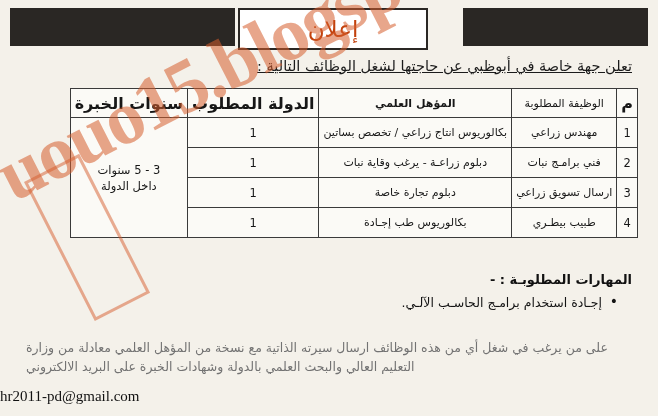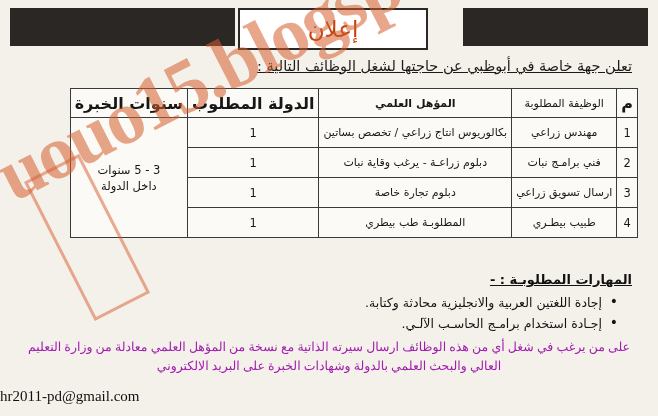--- a/index.html
+++ b/index.html
@@ -65,38 +65,37 @@
   .c-qual{width:230px;font-size:11px;margin-top:26px;}
   .c-count{width:72px;}
   .c-exp{width:86px;}
   .exp-cell{
     font-size:11.5px;line-height:16px;white-space:normal;
   }
   
   .skills-title{
     position:absolute;top:272px;right:26px;
     font-size:13px;font-weight:bold;color:#111;
-    text-decoration:underline;
   }
   .skills{
     position:absolute;top:292px;right:40px;left:40px;
     text-align:right;
   }
   .skill-li{
     font-size:12.5px;color:#141414;line-height:21px;
     position:relative;padding-right:16px;
   }
   .skill-li::before{
     content:"•";position:absolute;right:0;top:-1px;font-size:14px;
   }
   
   .note{
     position:absolute;top:338px;right:26px;left:26px;
-    text-align:center;
-    font-size:12.5px;color:#a21caf;line-height:19px;font-family:Liberation Serif, serif;
+    text-align:left;
+    font-size:12.5px;color:#737373;line-height:19px;
   }
   
   .email{
     position:absolute;top:388px;left:0;right:0;
     text-align:left;
     font-family:"Liberation Serif", serif;
     font-size:15px;color:#111;
     direction:ltr;
   }
   
@@ -172,30 +171,29 @@
         </tr>
         <tr>
           <td class="c-num">3</td>
           <td class="c-job">ارسال تسويق زراعي</td>
           <td class="c-qual">دبلوم تجارة خاصة</td>
           <td class="c-count">1</td>
         </tr>
         <tr>
           <td class="c-num">4</td>
           <td class="c-job">طبيب بيطـري</td>
-          <td class="c-qual">المطلوبـة طب بيطري</td>
+          <td class="c-qual">بكالوريوس طب إجـادة</td>
           <td class="c-count">1</td>
         </tr>
       </tbody>
     </table>
   </div>
 
   <div class="skills-title">المهارات المطلوبـة : -</div>
   <div class="skills">
-    <div class="skill-li">إجادة اللغتين العربية والانجليزية محادثة وكتابة.</div>
     <div class="skill-li">إجـادة استخدام برامـج الحاسـب الآلـي.</div>
   </div>
 
   <div class="note">على من يرغب في شغل أي من هذه الوظائف ارسال سيرته الذاتية مع نسخة من المؤهل العلمي معادلة من وزارة التعليم العالي والبحث العلمي بالدولة وشهادات الخبرة على البريد الالكتروني</div>
 
   <div class="email">hr2011-pd@gmail.com</div>
 
   <div class="wm">
     <div class="wm-text">uouo15.blogspot</div>
     <div class="wm-box"></div>

